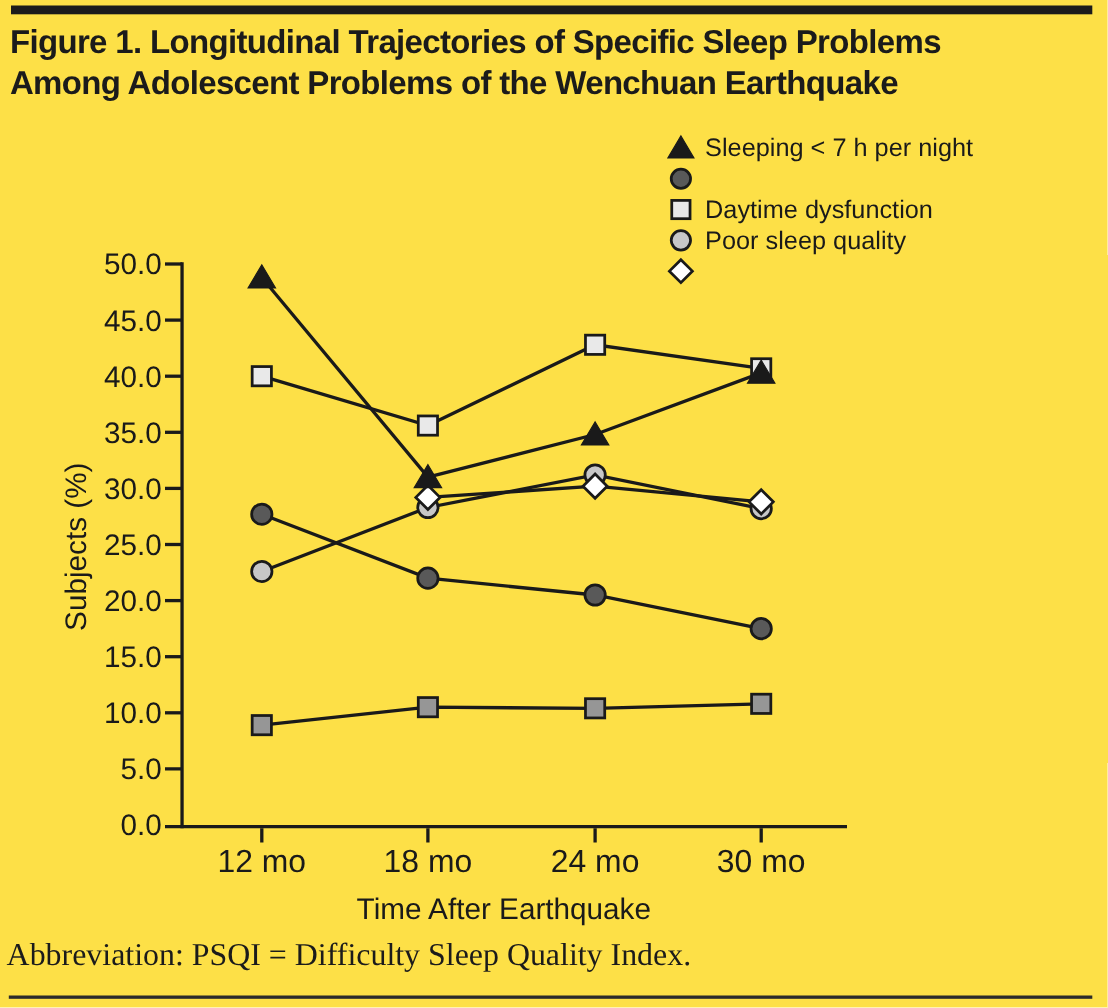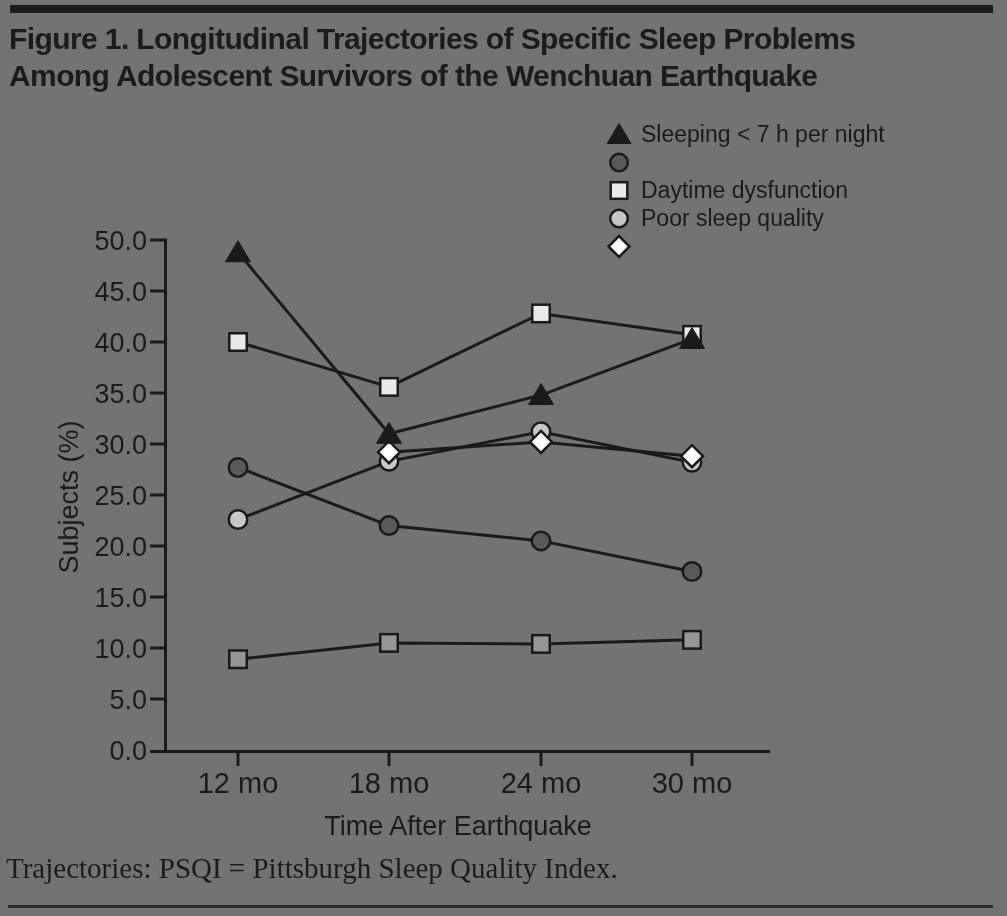--- a/index.html
+++ b/index.html
@@ -1,37 +1,37 @@
 <!DOCTYPE html>
 <html><head>
 <meta charset="utf-8">
 <style>
   html,body{margin:0;padding:0;background:#fff;}
-  .page{position:relative;width:1007px;height:916px;background:#737373;
+  .page{position:relative;width:1007px;height:916px;background:#fde047;
         font-family:"Liberation Sans",sans-serif;color:#1a1a1a;overflow:hidden;}
   .top-bar{position:absolute;left:10px;top:5px;width:983px;height:8px;background:#1b1b1b;}
   .title{position:absolute;left:9px;top:20px;width:996px;margin:0;
          font-size:30px;font-weight:700;letter-spacing:-0.6px;line-height:37px;color:#1b1b1b;}
   .title-line{display:block;white-space:nowrap;}
   #chart{position:absolute;left:0;top:0;width:1007px;height:916px;}
   .legend{position:absolute;left:606px;top:120px;display:flex;flex-direction:column;}
   .legend-item{display:flex;align-items:center;gap:9px;height:28px;font-size:23px;color:#1a1a1a;}
   .legend-label{white-space:nowrap;}
   .footnote{position:absolute;left:6px;top:852px;font-family:"Liberation Serif",serif;
             font-size:29px;color:#1b1b1b;}
   .bottom-rule{position:absolute;left:8px;top:905px;width:985px;height:3px;background:#2b2b2b;}
 </style>
 </head>
 <body>
 
 <div class="page">
   <div class="top-bar"></div>
   <h1 class="title">
     <span class="title-line">Figure 1. Longitudinal Trajectories of Specific Sleep Problems</span>
-    <span class="title-line">Among Adolescent Survivors of the Wenchuan Earthquake</span>
+    <span class="title-line">Among Adolescent Problems of the Wenchuan Earthquake</span>
   </h1>
 
   <svg id="chart" viewBox="0 0 1007 916" xmlns="http://www.w3.org/2000/svg">
       <g>
         <line x1="165.5" y1="238.5" x2="165.5" y2="753" stroke="#1a1a1a" stroke-width="3"></line>
         <line x1="150" y1="751.5" x2="770" y2="751.5" stroke="#1a1a1a" stroke-width="3"></line>
         <text fill="#1a1a1a" font-family="&quot;Liberation Sans&quot;, sans-serif" x="147" y="759.5" text-anchor="end" font-size="27">0.0</text>
         <line x1="150" y1="699" x2="165.5" y2="699" stroke="#1a1a1a" stroke-width="3"></line>
         <text fill="#1a1a1a" font-family="&quot;Liberation Sans&quot;, sans-serif" x="147" y="708.5" text-anchor="end" font-size="27">5.0</text>
         <line x1="150" y1="648" x2="165.5" y2="648" stroke="#1a1a1a" stroke-width="3"></line>
@@ -130,15 +130,15 @@
         </svg>
         <span class="legend-label">Poor sleep quality</span>
       </div>
       <div class="legend-item">
         <svg width="26" height="26" viewBox="0 0 26 26">
           <polygon points="13,3.0500000000000007 23.45,13.5 13,23.95 2.5500000000000007,13.5" fill="#ffffff" stroke="#1a1a1a" stroke-width="2.5"></polygon>
         </svg>
       </div>
     </div>
 
-  <div class="footnote">Trajectories: PSQI = Pittsburgh Sleep Quality Index.</div>
+  <div class="footnote">Abbreviation: PSQI = Difficulty Sleep Quality Index.</div>
   <div class="bottom-rule"></div>
 </div>
 
 </body></html>

